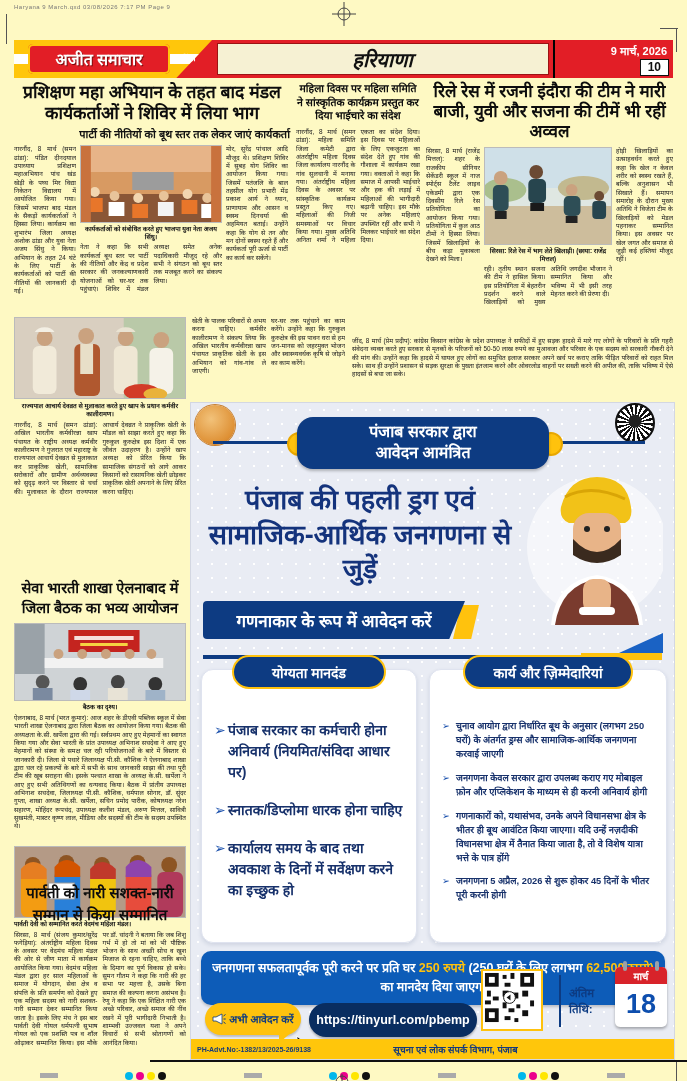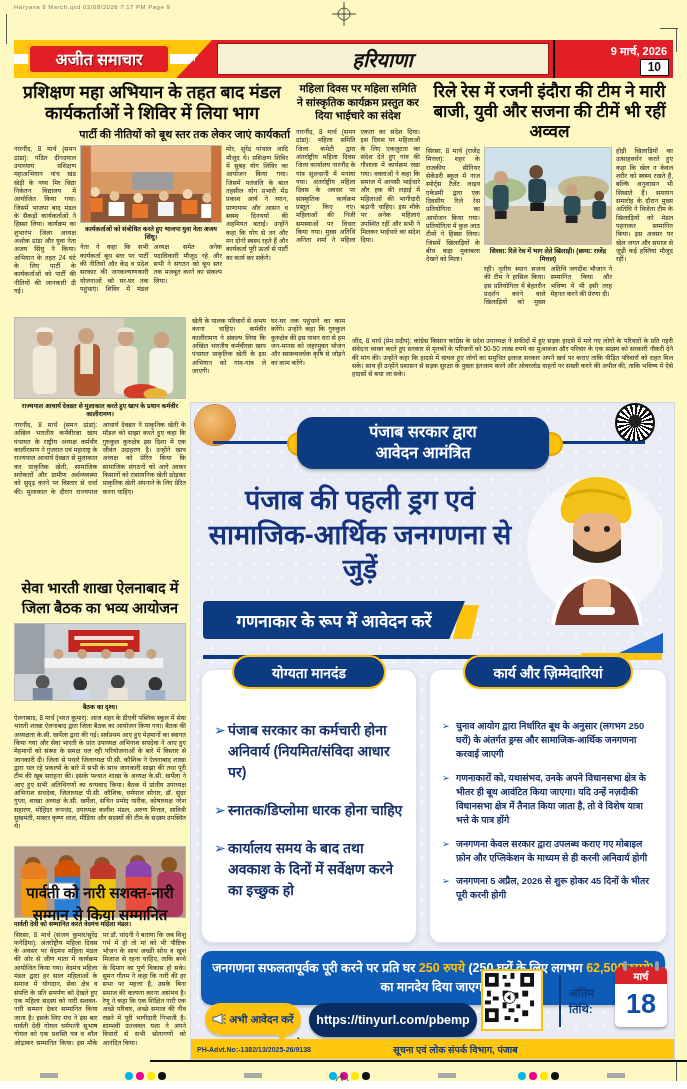--- a/index.html
+++ b/index.html
@@ -337,22 +337,22 @@
         <div class="blt">पंजाब सरकार का कर्मचारी होना अनिवार्य (नियमित/संविदा आधार पर)</div>
         <div class="blt">स्नातक/डिप्लोमा धारक होना चाहिए</div>
         <div class="blt">कार्यालय समय के बाद तथा अवकाश के दिनों में सर्वेक्षण करने का इच्छुक हो</div>
       </div>
     </div>
 
     <div class="card card-r">
       <div class="card-title">कार्य और ज़िम्मेदारियां</div>
       <div class="blts">
         <div class="blt">चुनाव आयोग द्वारा निर्धारित बूथ के अनुसार (लगभग 250 घरों) के अंतर्गत ड्रग्स और सामाजिक-आर्थिक जनगणना करवाई जाएगी</div>
+        <div class="blt">जनगणना केवल सरकार द्वारा उपलब्ध कराए गए मोबाइल फ़ोन और एप्लिकेशन के माध्यम से ही करनी अनिवार्य होगी</div>
         <div class="blt">गणनाकारों को, यथासंभव, उनके अपने विधानसभा क्षेत्र के भीतर ही बूथ आवंटित किया जाएगा। यदि उन्हें नज़दीकी विधानसभा क्षेत्र में तैनात किया जाता है, तो वे विशेष यात्रा भत्ते के पात्र होंगे</div>
-        <div class="blt">जनगणना केवल सरकार द्वारा उपलब्ध कराए गए मोबाइल फ़ोन और एप्लिकेशन के माध्यम से ही करनी अनिवार्य होगी</div>
         <div class="blt">जनगणना 5 अप्रैल, 2026 से शुरू होकर 45 दिनों के भीतर पूरी करनी होगी</div>
       </div>
     </div>
 
     <div class="ad-hon">
       <div>
         <span>जनगणना सफलतापूर्वक पूरी करने पर प्रति घर </span><span class="yel">250 रुपये</span><span> (250 घरों के लिए लगभग </span><span class="yel">62,500 रुपये)</span>
       </div>
       <div>का मानदेय दिया जाएगा</div>
     </div>

